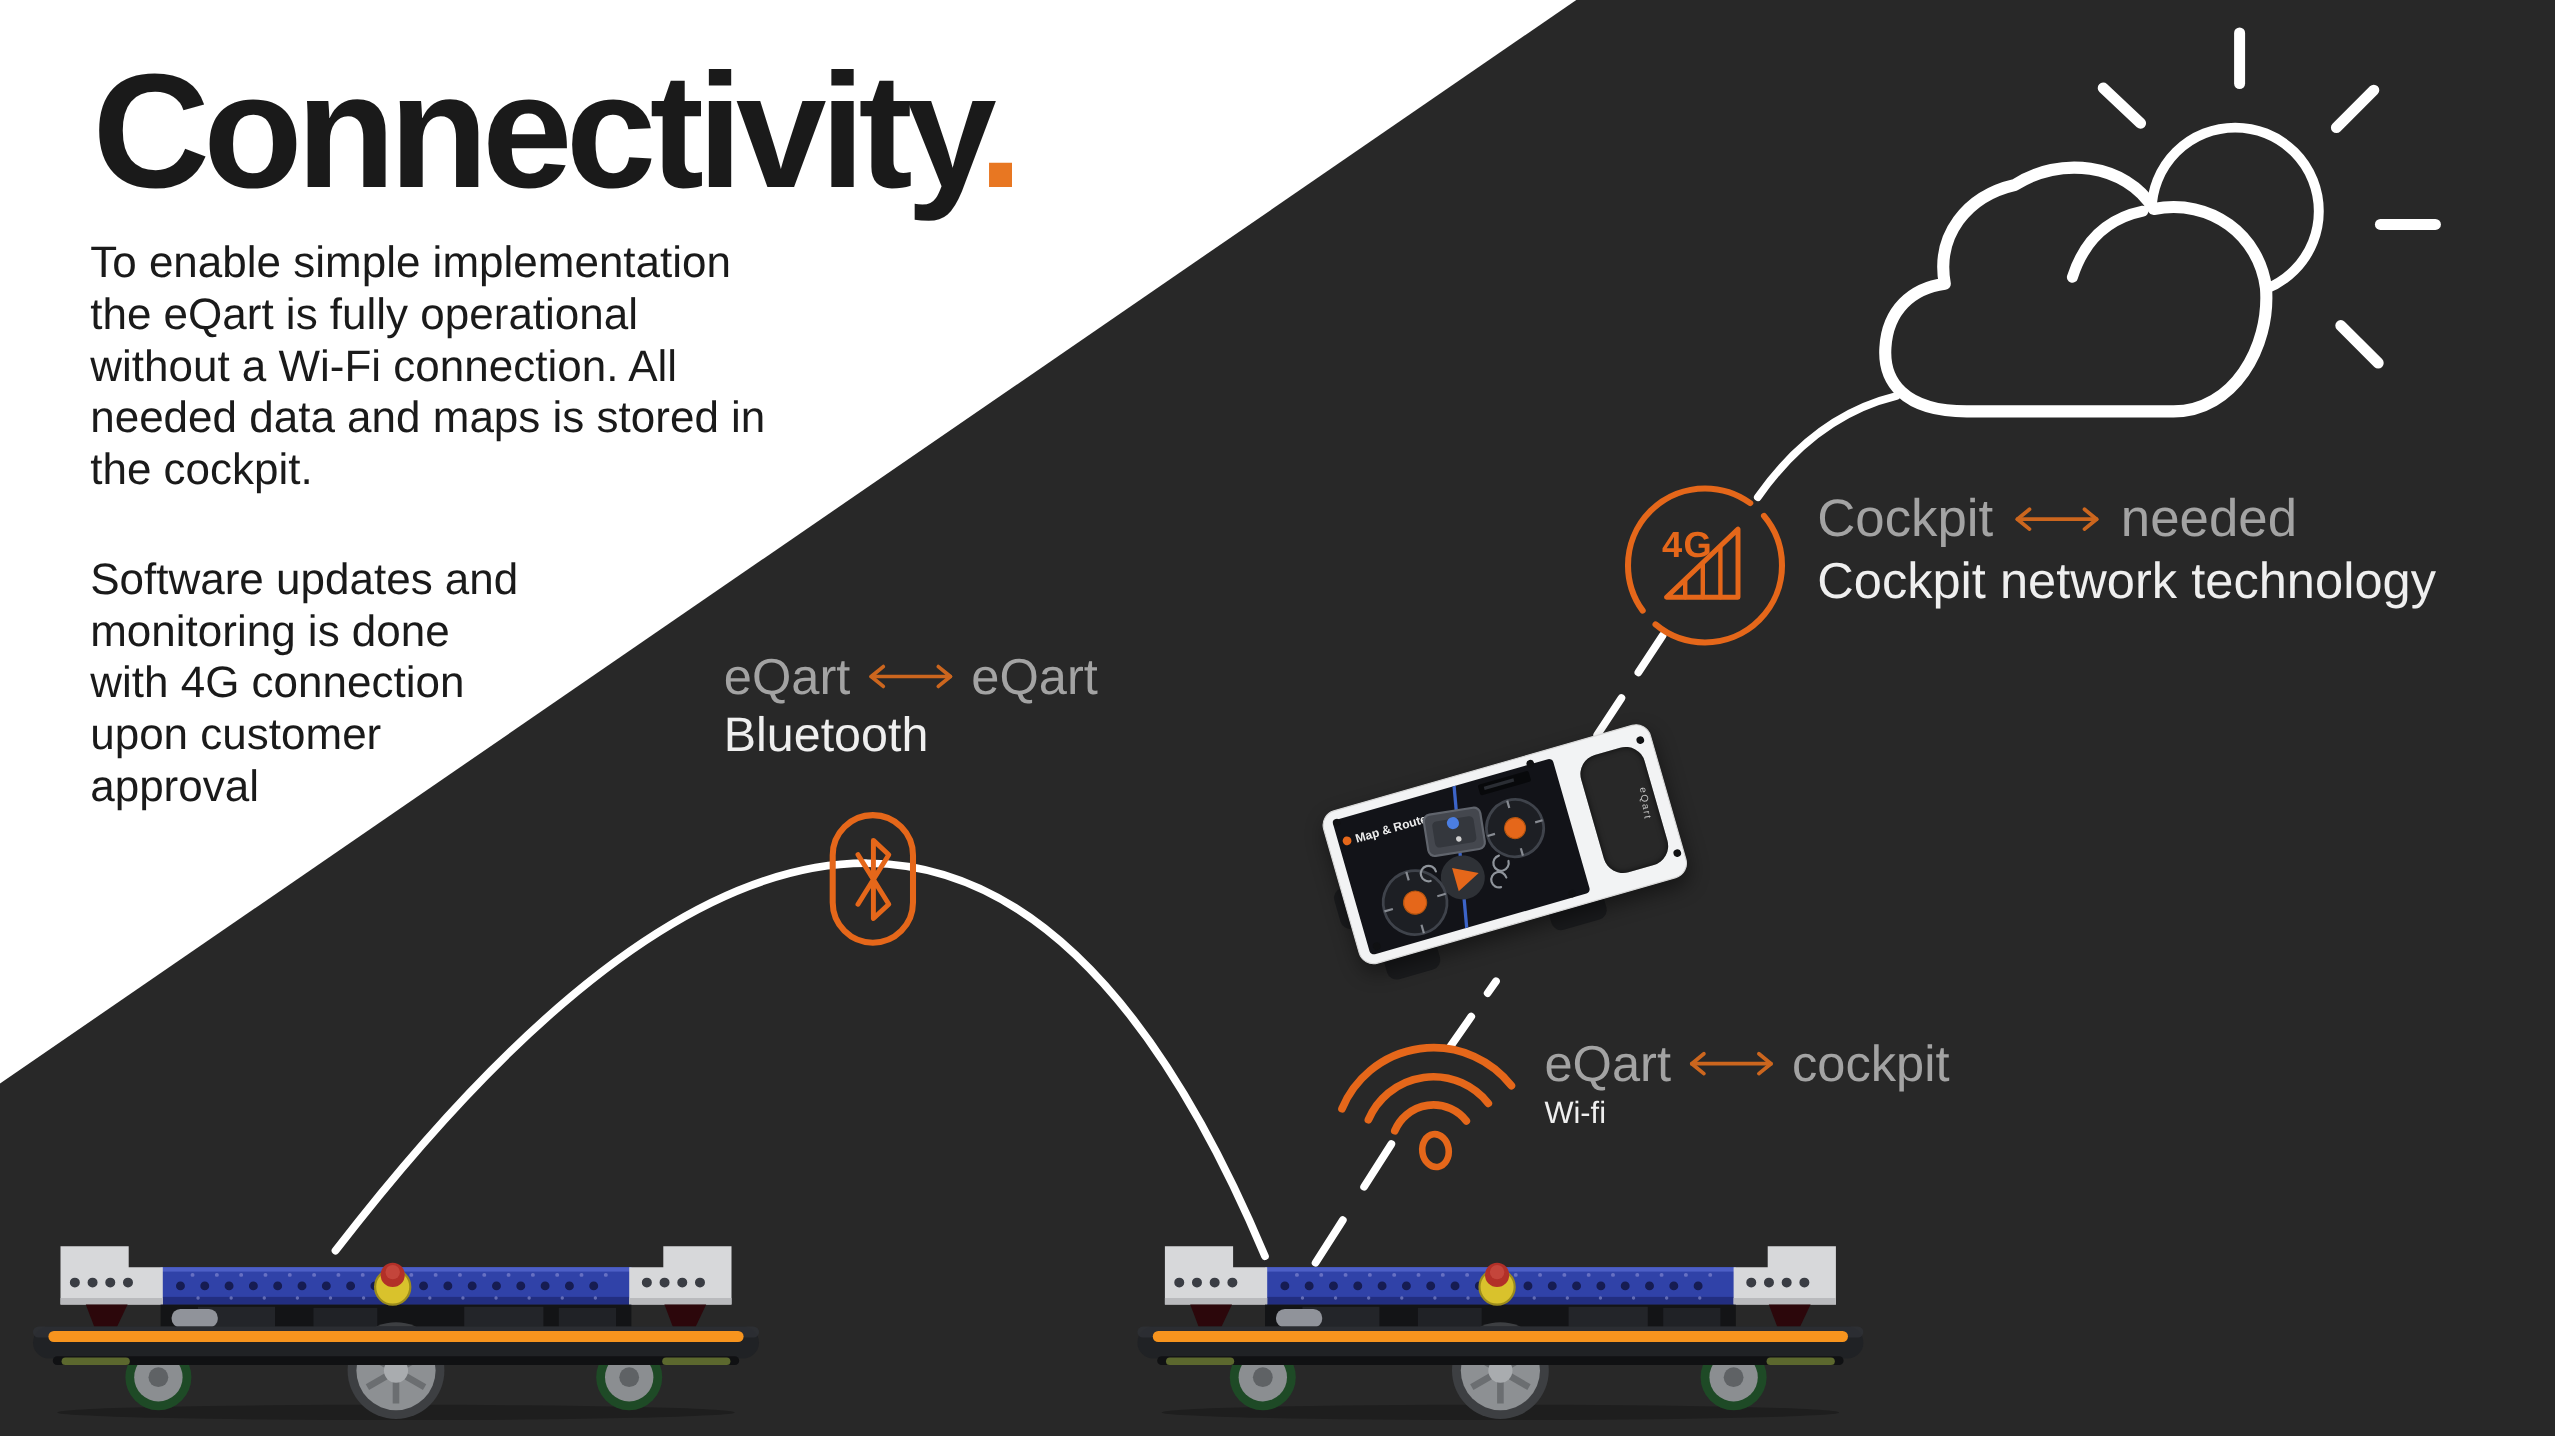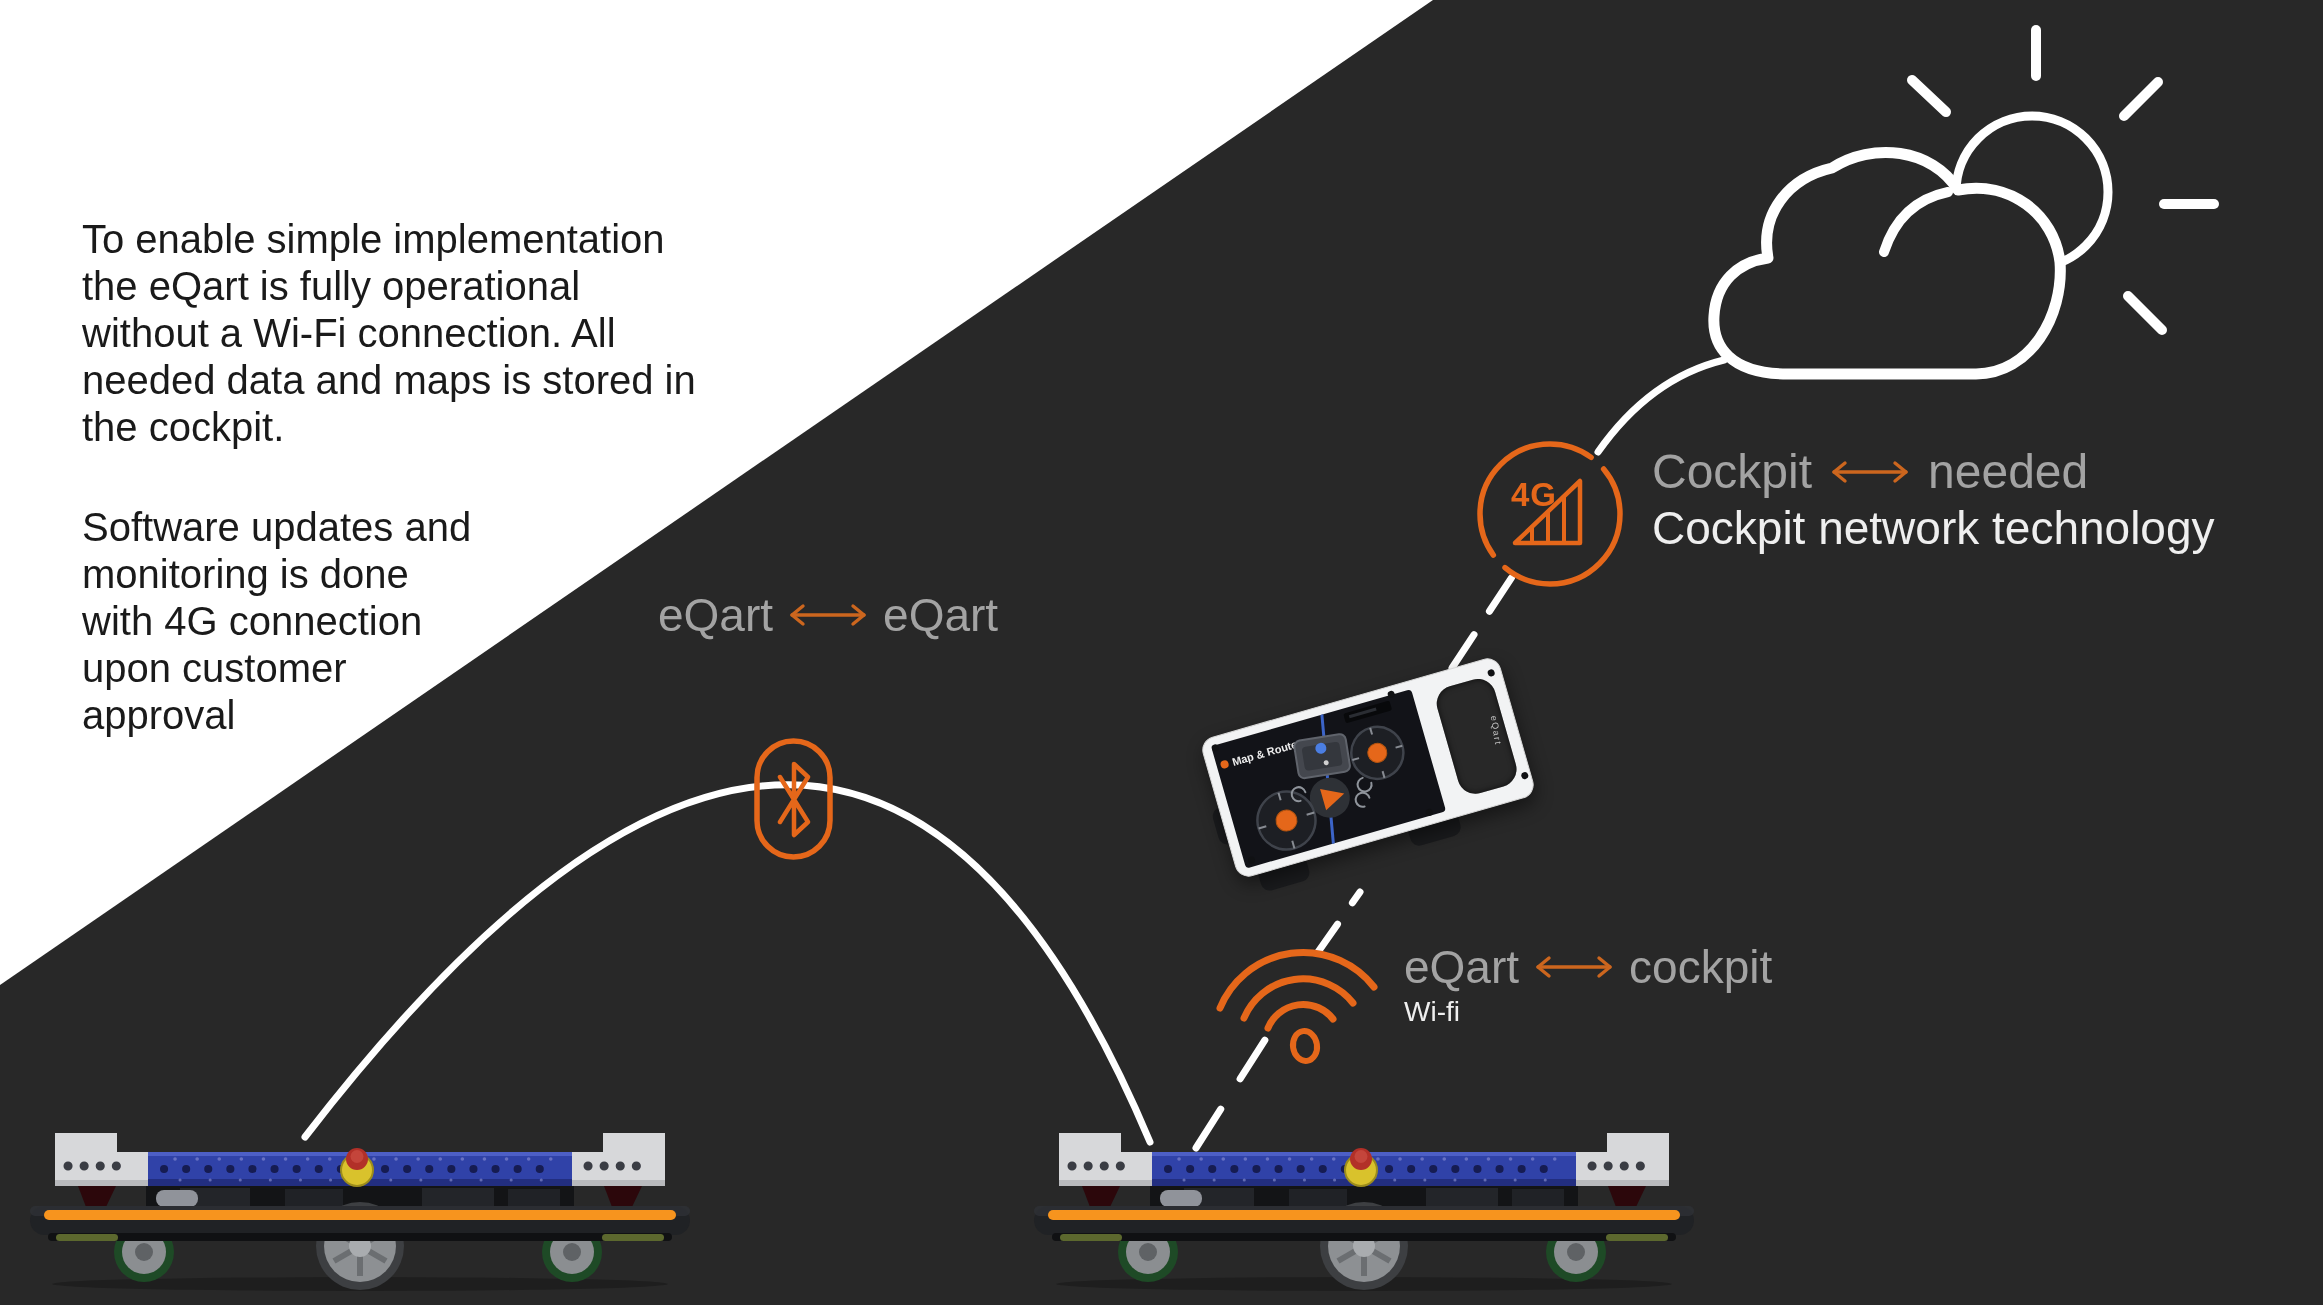--- a/index.html
+++ b/index.html
@@ -257,20 +257,21 @@
           <g class="mini-arrows" stroke="#8f949b" stroke-width="2" fill="none" stroke-linecap="round">
             <path d="M 131 100 a 7 7 0 1 1 7 -7"></path>
             <path d="M 137 72 a 7 7 0 1 0 7 7"></path>
             <path d="M 78 70 a 7 7 0 1 0 -7 7"></path>
           </g>
         </svg>
       </div>
     </div>
   </div>
 
+  <h1 id="title" class="txt"><span>Connectivity</span><span class="dot">.</span></h1>
 
   <p id="p1" class="txt body-par">To enable simple implementation
 the eQart is fully operational
 without a Wi-Fi connection. All
 needed data and maps is stored in
 the cockpit.</p>
   <p id="p2" class="txt body-par">Software updates and
 monitoring is done
 with 4G connection
 upon customer
@@ -279,20 +280,21 @@
   <div id="bt-label" class="txt conn-label">
     <div class="conn-row">
       <span class="name">eQart</span>
       <svg class="dbl-arrow" width="86" height="30" viewBox="0 0 86 30">
         <line x1="7" y1="15" x2="79" y2="15"></line>
         <polyline points="18,6 7,15 18,24"></polyline>
           <polyline points="68,6 79,15 68,24"></polyline>
       </svg>
       <span class="name">eQart</span>
     </div>
+    <div class="conn-sub">Bluetooth</div>
   </div>
 
   <div id="cellular-label" class="txt conn-label">
     <div class="conn-row">
       <span class="name">Cockpit</span>
       <svg class="dbl-arrow" width="92" height="30" viewBox="0 0 86 30">
         <line x1="7" y1="15" x2="79" y2="15"></line>
         <polyline points="18,6 7,15 18,24"></polyline>
           <polyline points="68,6 79,15 68,24"></polyline>
       </svg>

